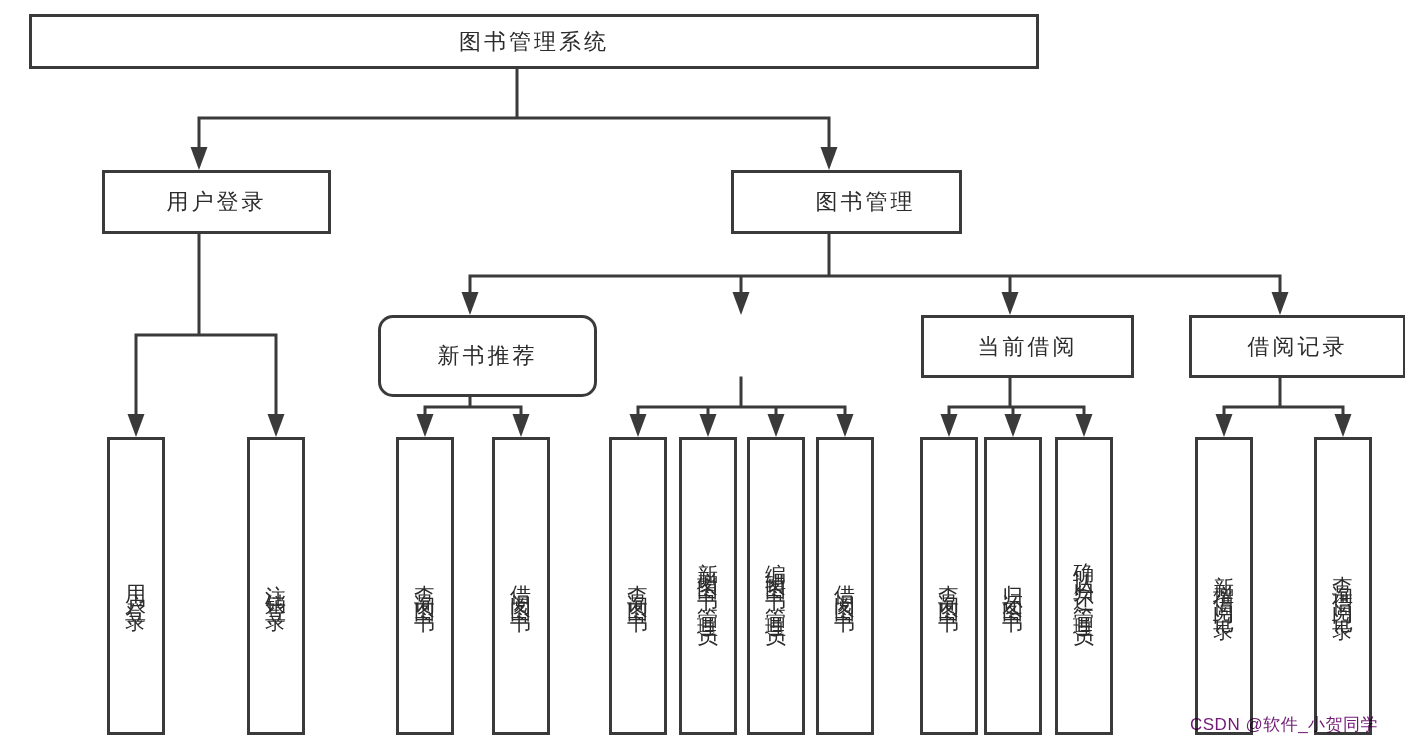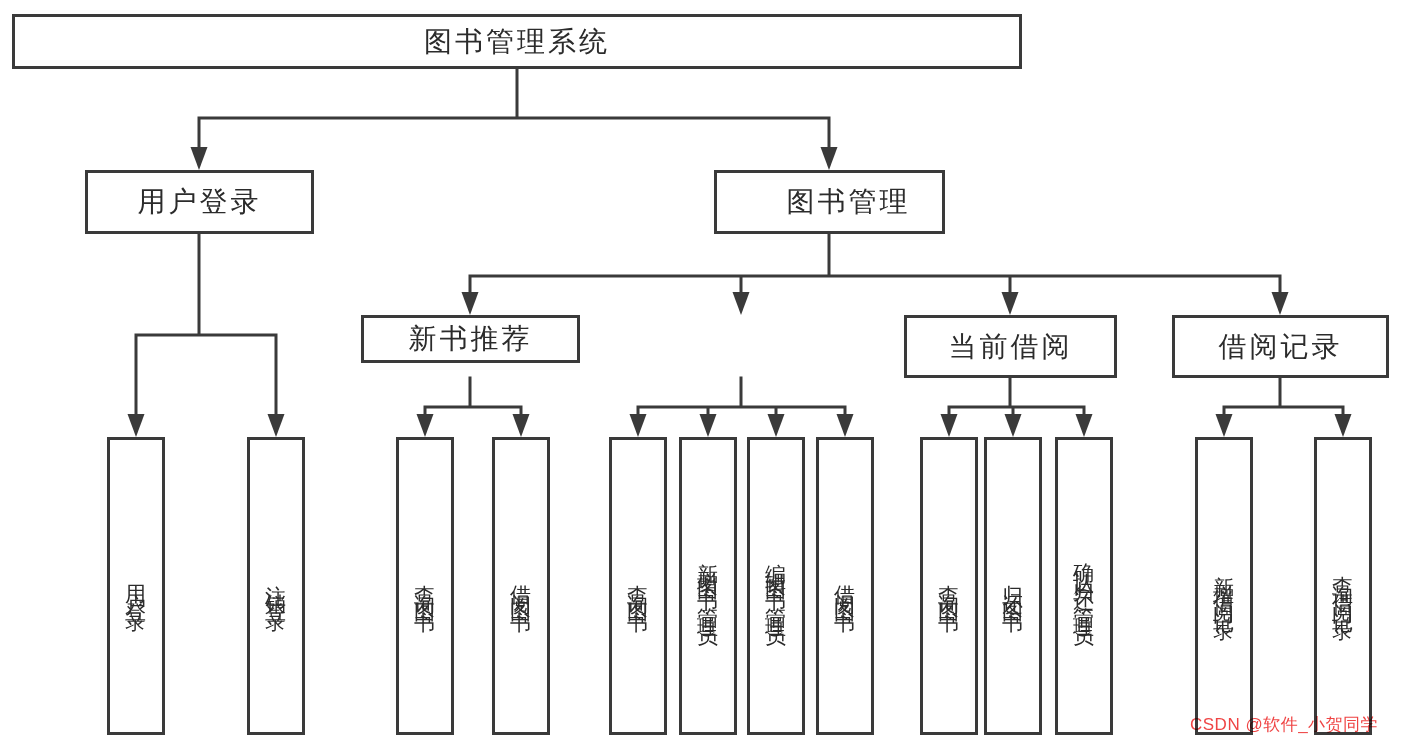--- a/index.html
+++ b/index.html
@@ -4,34 +4,34 @@
 <style>
   html,body{margin:0;padding:0;background:#ffffff;}
   .canvas{
     position:relative;width:1405px;height:747px;background:#ffffff;
     font-family:"Liberation Sans",sans-serif;overflow:hidden;
   }
   .connectors{position:absolute;left:0;top:0;z-index:0;}
   .node{
     position:absolute;box-sizing:border-box;background:#ffffff;
     border:3px solid #3a3a3a;display:flex;align-items:center;justify-content:center;
-    font-size:28px;letter-spacing:3px;color:#2b2b2b;z-index:1;white-space:nowrap;
+    font-size:22px;letter-spacing:3px;color:#2b2b2b;z-index:1;white-space:nowrap;margin-left:17px;
   }
   .leaf{
     position:absolute;box-sizing:border-box;background:#ffffff;
     border:3px solid #3a3a3a;display:flex;align-items:center;justify-content:center;
     z-index:1;top:437px;width:58px;height:298px;
   }
   .leaf span{
     writing-mode:vertical-rl;text-orientation:mixed;
     font-size:21px;letter-spacing:9px;line-height:1;color:#2b2b2b;
   }
   .watermark{
     position:absolute;left:1190px;top:713px;z-index:3;
-    font-size:17px;letter-spacing:.5px;color:#ef4444;
+    font-size:17px;letter-spacing:.5px;color:#701a75;
     mix-blend-mode:multiply;white-space:nowrap;
   }
 </style>
 </head>
 <body>
 
 <div class="canvas">
 
   <svg class="connectors" width="1405" height="747" viewBox="0 0 1405 747">
     <g stroke="#3a3a3a" stroke-width="3" fill="none" stroke-linecap="square">
@@ -64,21 +64,21 @@
       <polygon points="1215.5,414 1232.5,414 1224,437"></polygon>
       <polygon points="1334.5,414 1351.5,414 1343,437"></polygon>
     </g>
   </svg>
 
   <div class="node" style="left:12px;top:14px;width:1010px;height:55px;">图书管理系统</div>
 
   <div class="node" style="left:85px;top:170px;width:229px;height:64px;">用户登录</div>
   <div class="node" style="left:714px;top:170px;width:231px;height:64px;padding-left:38px;">图书管理</div>
 
-  <div class="node" style="left:361px;top:315px;width:219px;height:48px;">新书推荐</div>
+  <div class="node" style="left:361px;top:315px;width:219px;height:82px;border-radius:15px;">新书推荐</div>
   <div class="node" style="left:904px;top:315px;width:213px;height:63px;">当前借阅</div>
   <div class="node" style="left:1172px;top:315px;width:217px;height:63px;">借阅记录</div>
 
   <div class="leaf" style="left:107px;">
     <span>用户登录</span>
   </div>
   <div class="leaf" style="left:247px;">
     <span>注销登录</span>
   </div>
 

